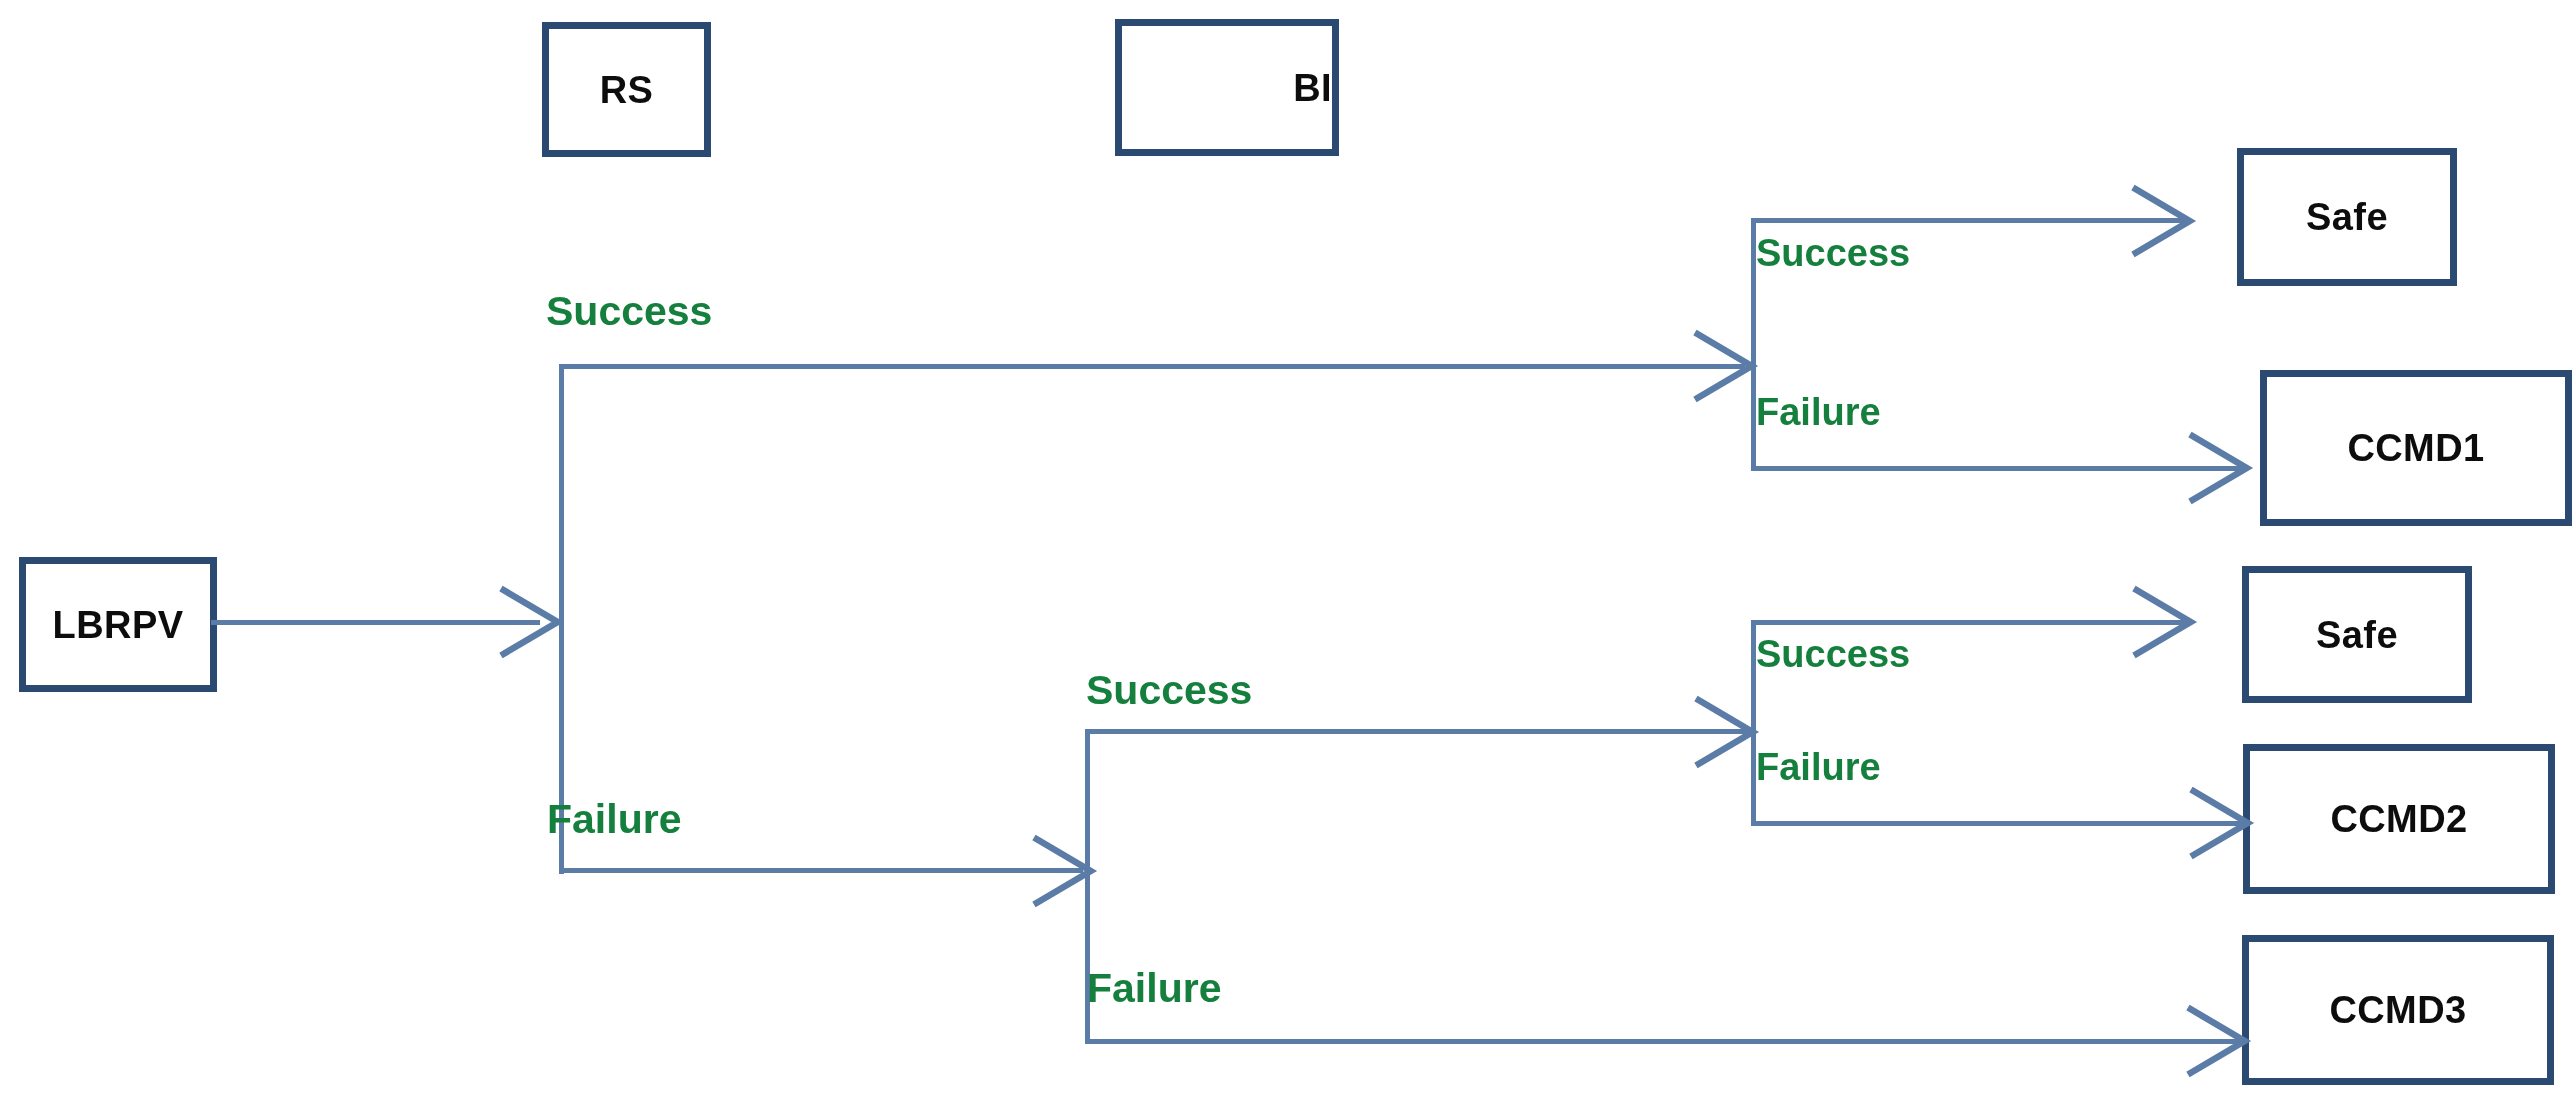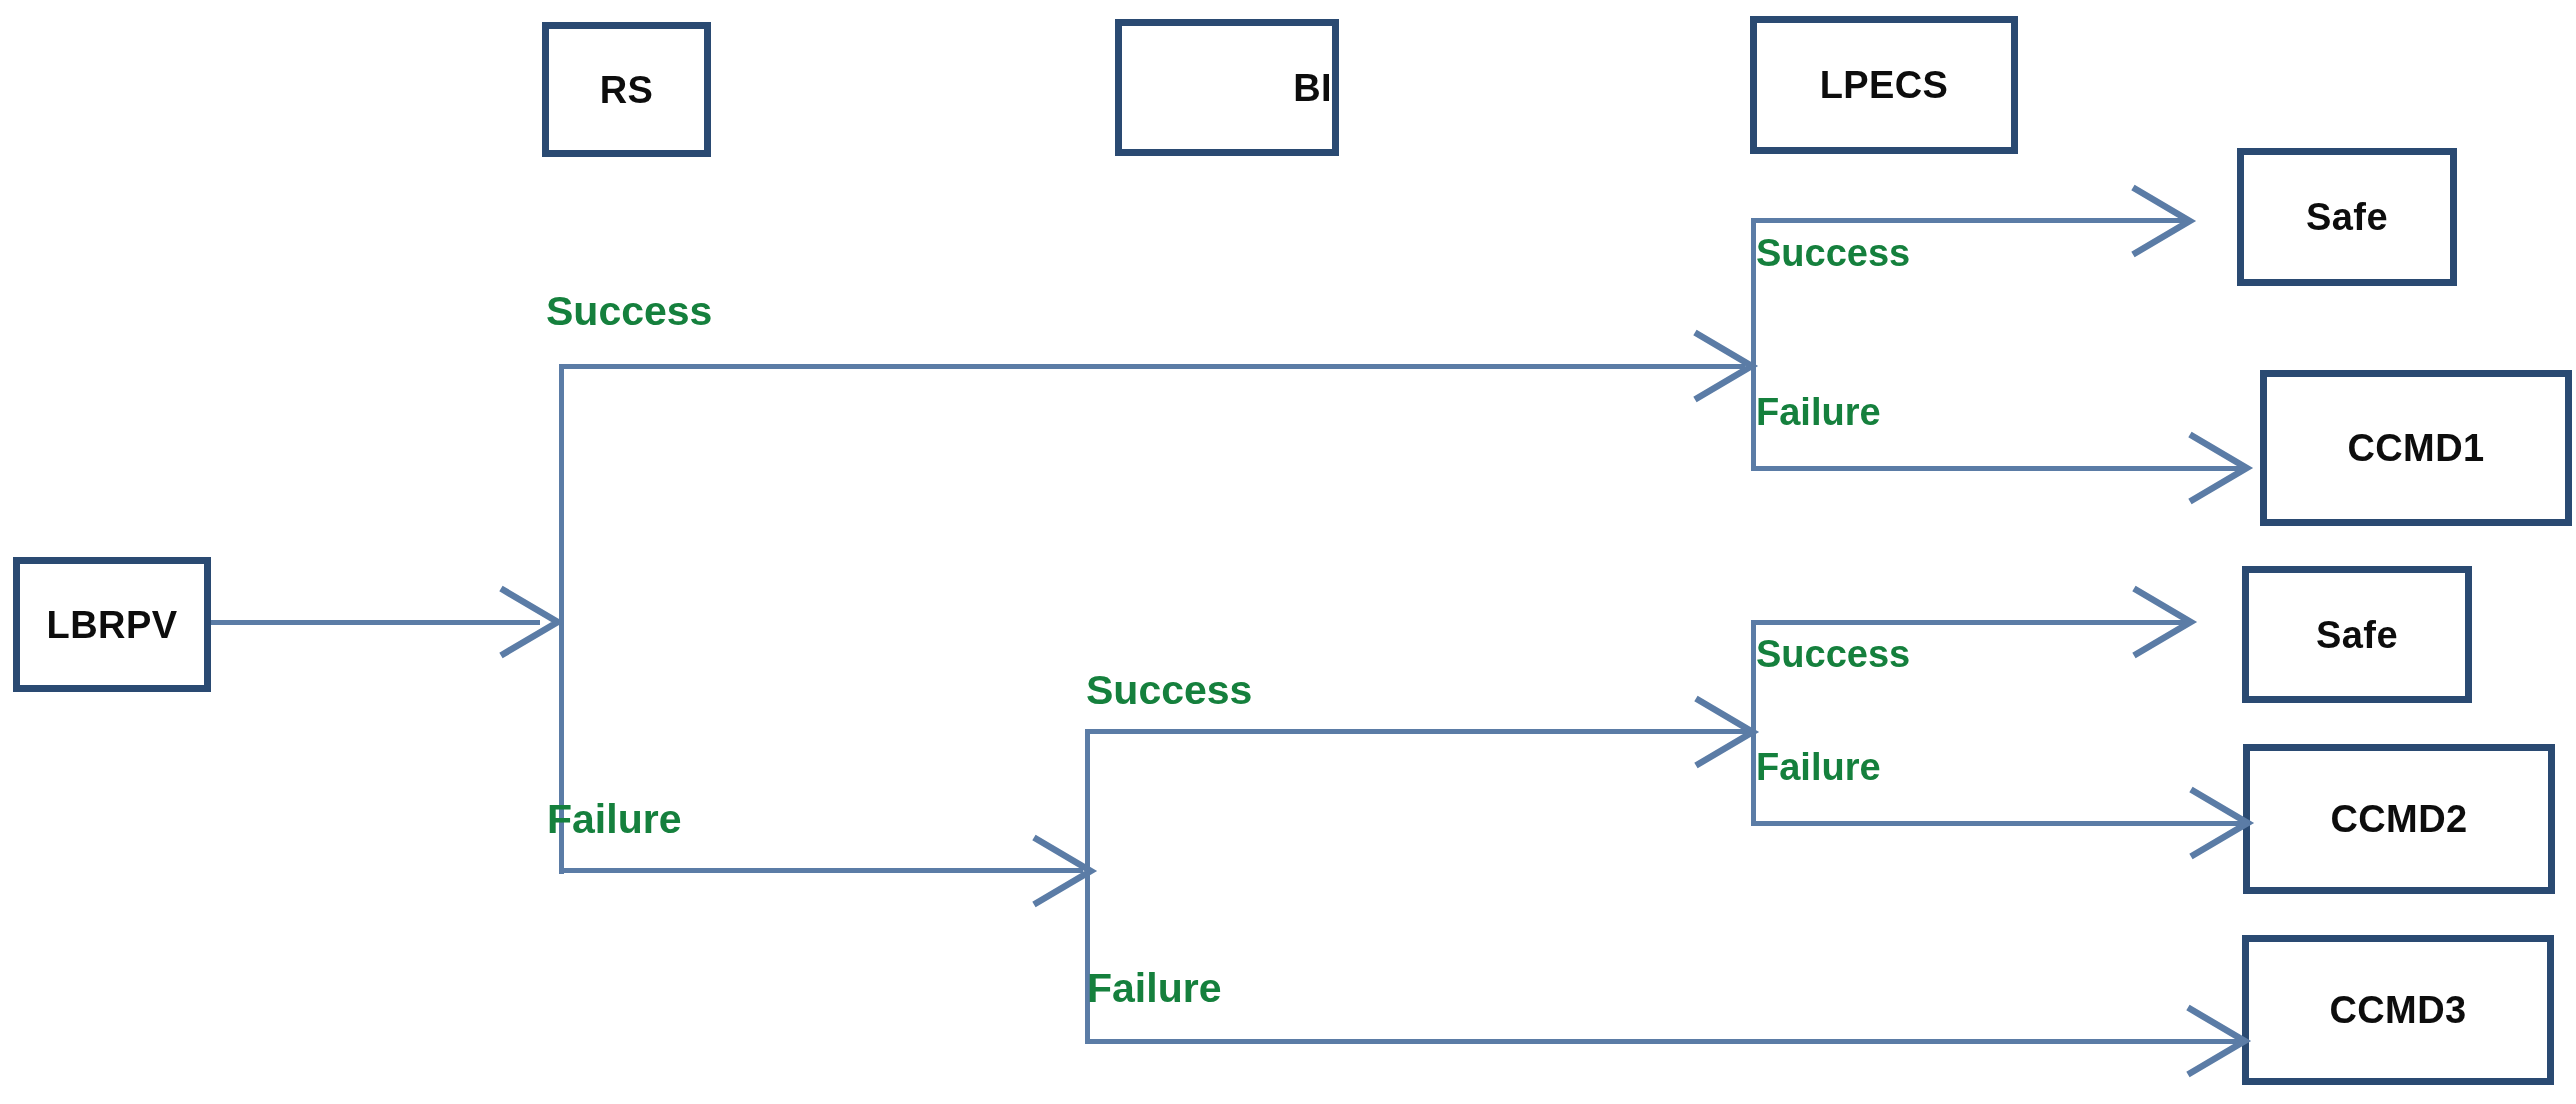--- a/index.html
+++ b/index.html
@@ -68,25 +68,22 @@
 <div id="canvas">
 
   <div class="node-box header" style="left:542px; top:22px; width:169px; height:135px;">
     <span>RS</span>
   </div>
 
   <div class="node-box header" style="left:1115px; top:19px; width:224px; height:137px;justify-content:flex-end;">
     <span>BI</span>
   </div>
 
-  <div class="node-box header" style="left:1750px; top:16px; width:268px; height:138px;">
-    <span>LPECS</span>
-  </div>
 
-  <div class="node-box initiator" style="left:13px; top:557px; width:198px; height:135px;">
+  <div class="node-box initiator" style="left:19px; top:557px; width:198px; height:135px;">
     <span>LBRPV</span>
   </div>
 
   <div class="node-box outcome" style="left:2237px; top:148px; width:220px; height:138px;">
     <span>Safe</span>
   </div>
 
   <div class="node-box outcome" style="left:2242px; top:370px; width:312px; height:156px;margin-left:18px;">
     <span>CCMD1</span>
   </div>

